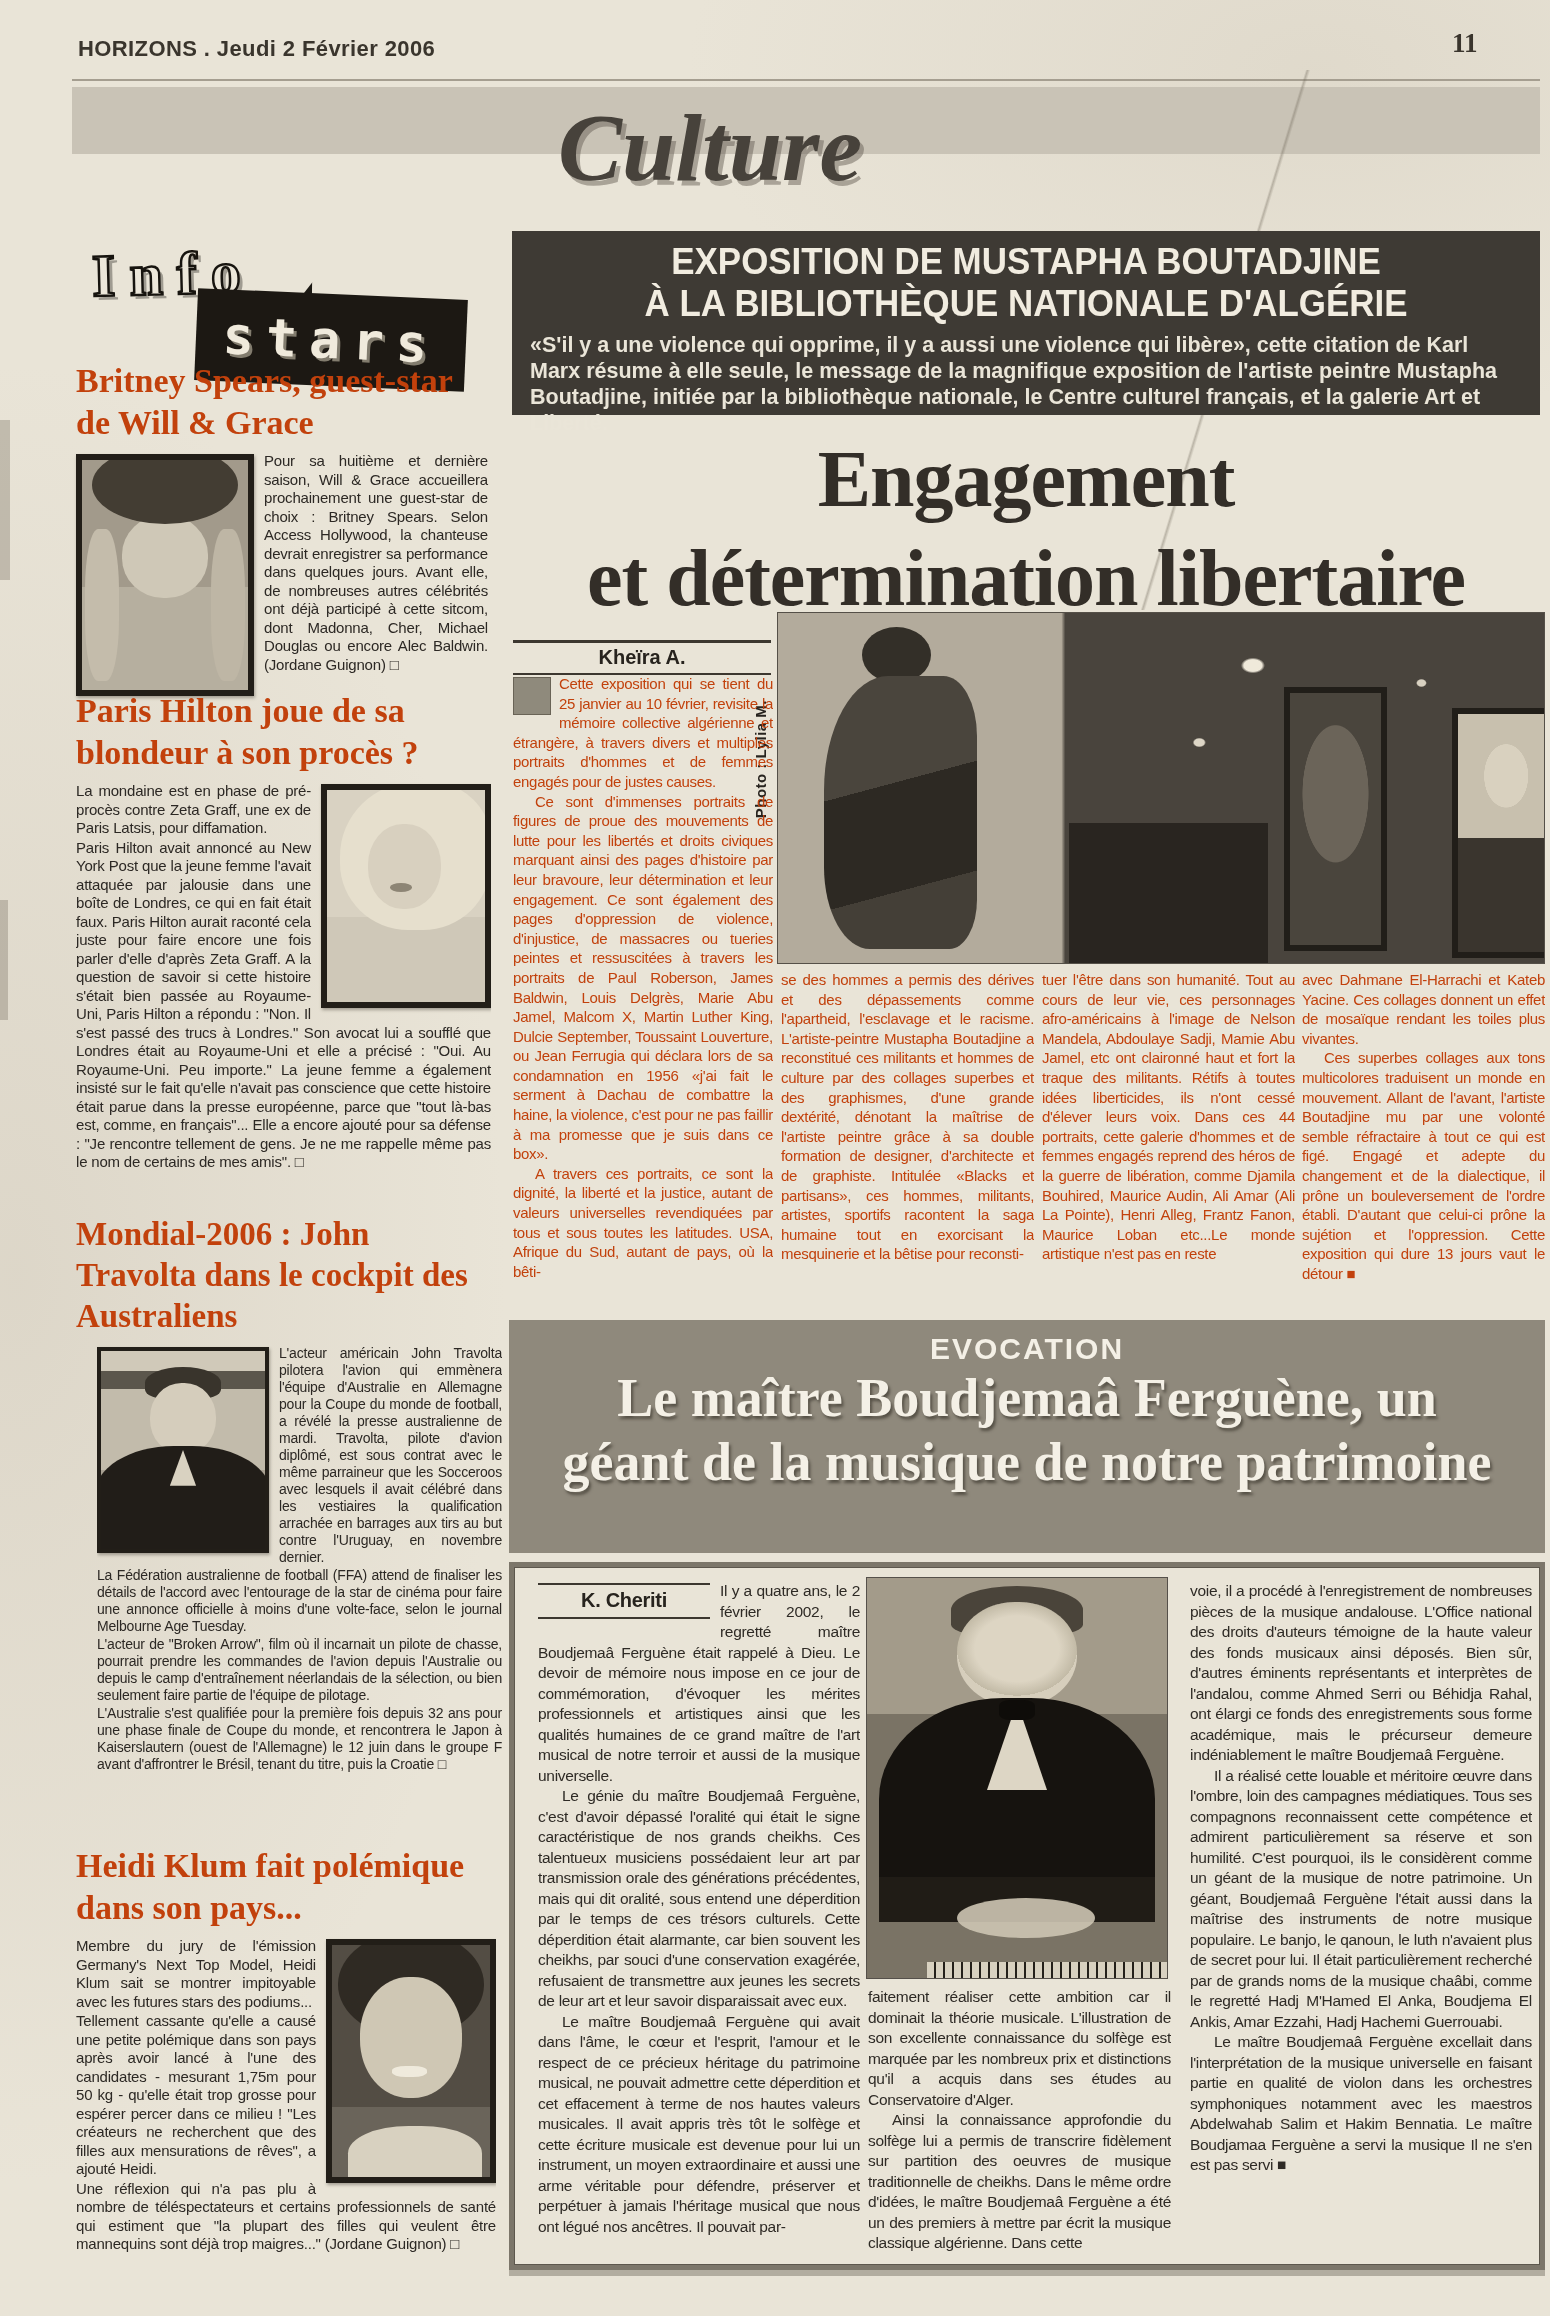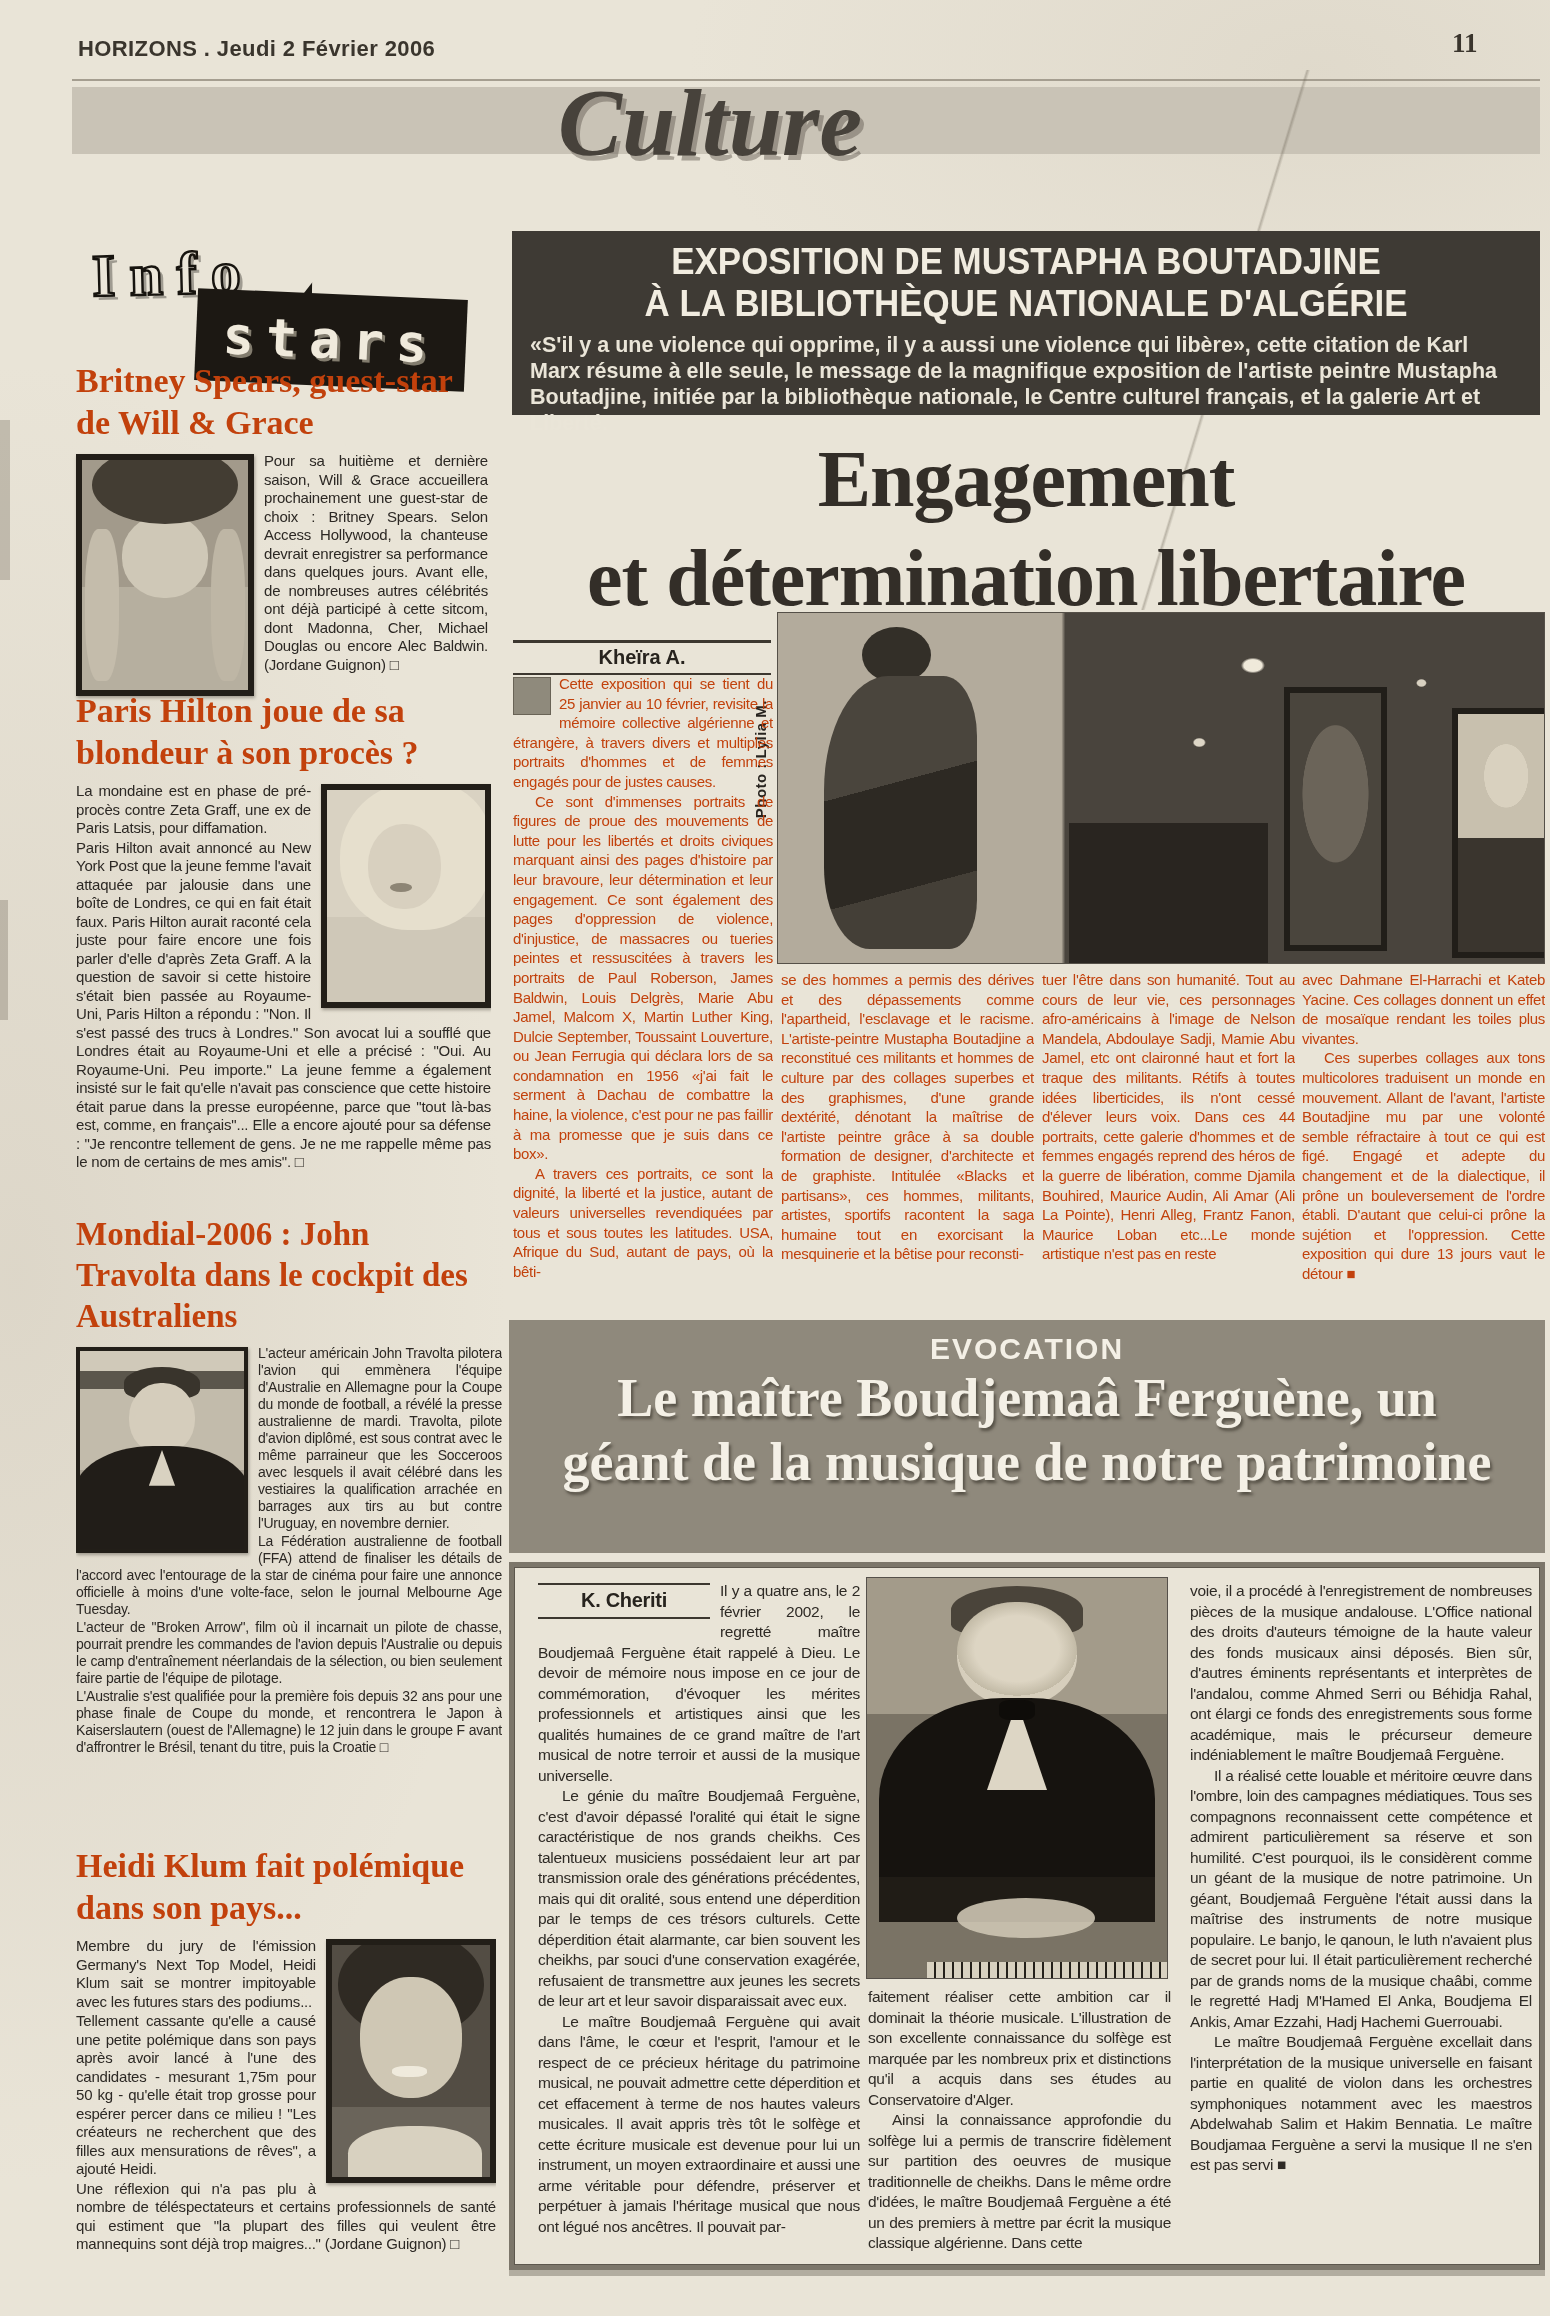--- a/index.html
+++ b/index.html
@@ -10,21 +10,21 @@
       radial-gradient(900px 500px at 85% 3%, rgba(216,209,194,.55), transparent 70%),
       radial-gradient(700px 1300px at 1% 55%, rgba(206,198,183,.45), transparent 70%),
       #e9e4d7;
   }
   .abs{position:absolute;}
   
   #masthead{left:78px;top:36px;font-weight:bold;font-size:22px;letter-spacing:.4px;color:#3a352d;text-align:right;}
   #pagenum{left:1452px;top:28px;font-family:"Liberation Serif",serif;font-weight:bold;font-size:27px;color:#3a352d;}
   #mast-rule{left:72px;top:79px;width:1468px;height:2px;background:#a59e90;}
   #culture-band{left:72px;top:87px;width:1468px;height:67px;background:#c9c3b6;}
-  #culture-script{left:710px;top:67px;transform:translateX(-50%);
+  #culture-script{left:710px;top:92px;transform:translateX(-50%);
     font-family:"Liberation Serif",serif;font-style:italic;font-weight:bold;font-size:96px;
     color:#47423b;text-shadow:4px 5px 0 rgba(105,98,87,.5);white-space:nowrap;}
   #crease{left:900px;top:70px;width:650px;height:540px;pointer-events:none;
     background:linear-gradient(107deg, transparent 49.75%, rgba(110,102,88,.38) 50%, transparent 50.35%);}
   
   #info-word{left:92px;top:240px;font-family:"Liberation Serif",serif;font-weight:bold;font-size:60px;
     letter-spacing:14px;color:#ece7da;-webkit-text-stroke:2.5px #17140f;transform:rotate(-1.5deg);
     text-shadow:4px 4px 0 rgba(23,20,15,.35);}
   #stars-wedge{left:240px;top:280px;width:70px;height:100px;background:#1c1914;
     clip-path:polygon(0 100%,100% 0,100% 100%);transform:rotate(3deg);}
@@ -35,21 +35,21 @@
   
   .is-art{position:absolute;}
   .is-title{font-family:"Liberation Serif",serif;font-weight:bold;font-size:34px;line-height:42px;color:#c2410c;margin:0 0 8px 0;}
   .is-body{font-size:15px;line-height:18.5px;text-align:justify;letter-spacing:-.2px;color:#2c2824;}
   .is-body p{margin:0 0 1px 0;}
   #britney{left:76px;top:360px;width:412px;}
   #paris{left:76px;top:690px;width:415px;}
   #paris .is-bwrap{max-height:440px;overflow:hidden;}
   #travolta{left:76px;top:1214px;width:426px;}
   #travolta .is-title{font-size:33px;line-height:41px;}
-  #travolta .is-body{font-size:14px;line-height:17px;}
+  #travolta .is-body{font-size:14px;line-height:17px;margin-left:21px;}
   #travolta .is-bwrap{max-height:600px;overflow:hidden;}
   #heidi{left:76px;top:1845px;width:420px;}
   #heidi .is-bwrap{max-height:432px;overflow:hidden;}
   
   .ph{position:relative;overflow:hidden;background:#9a public;}
   .pframe{border:6px solid #221e18;box-shadow:1px 2px 3px rgba(60,54,45,.4);}
   .shape{position:absolute;}
   #bs-photo{float:left;width:166px;height:230px;margin:2px 10px 2px 0;background:linear-gradient(180deg,#a29a8b 0 55%,#b6af9f 55%);}
   #ph-photo{float:right;width:158px;height:212px;margin:2px 0 2px 10px;background:linear-gradient(180deg,#d9d2c2 0 60%,#cfc8b8 60%);}
   #tv-photo{float:left;width:164px;height:198px;margin:2px 10px 2px 0;border-width:4px;

